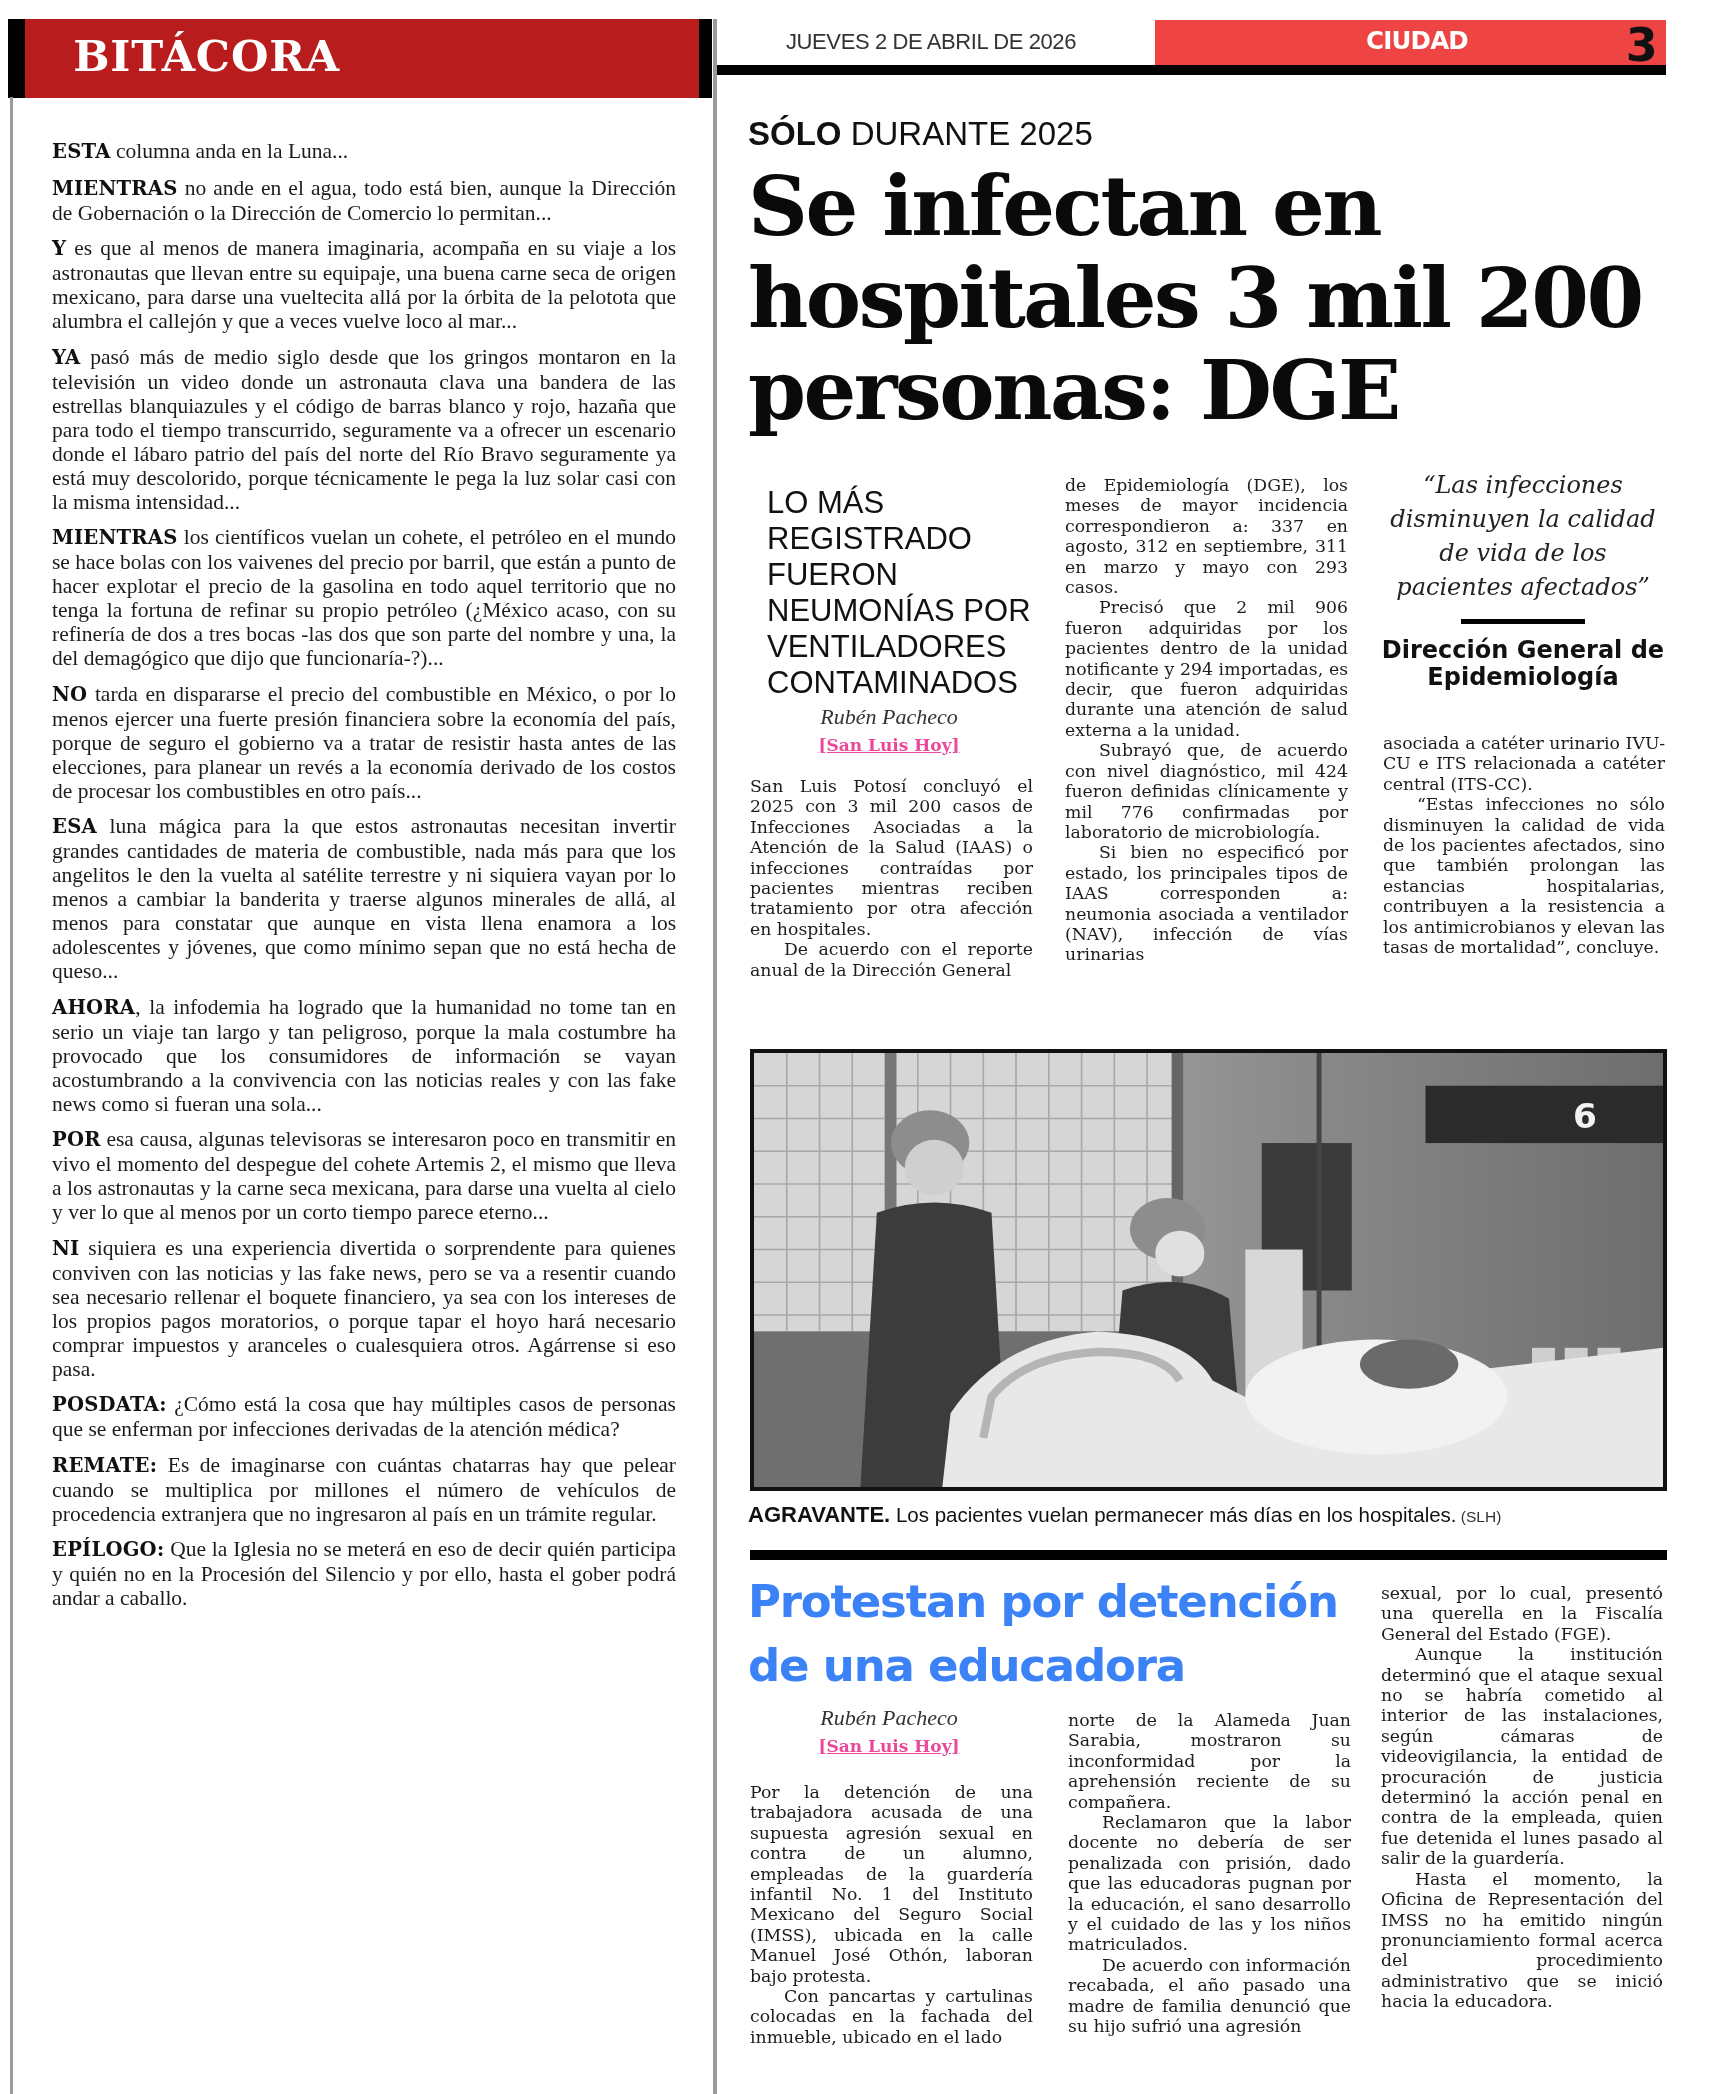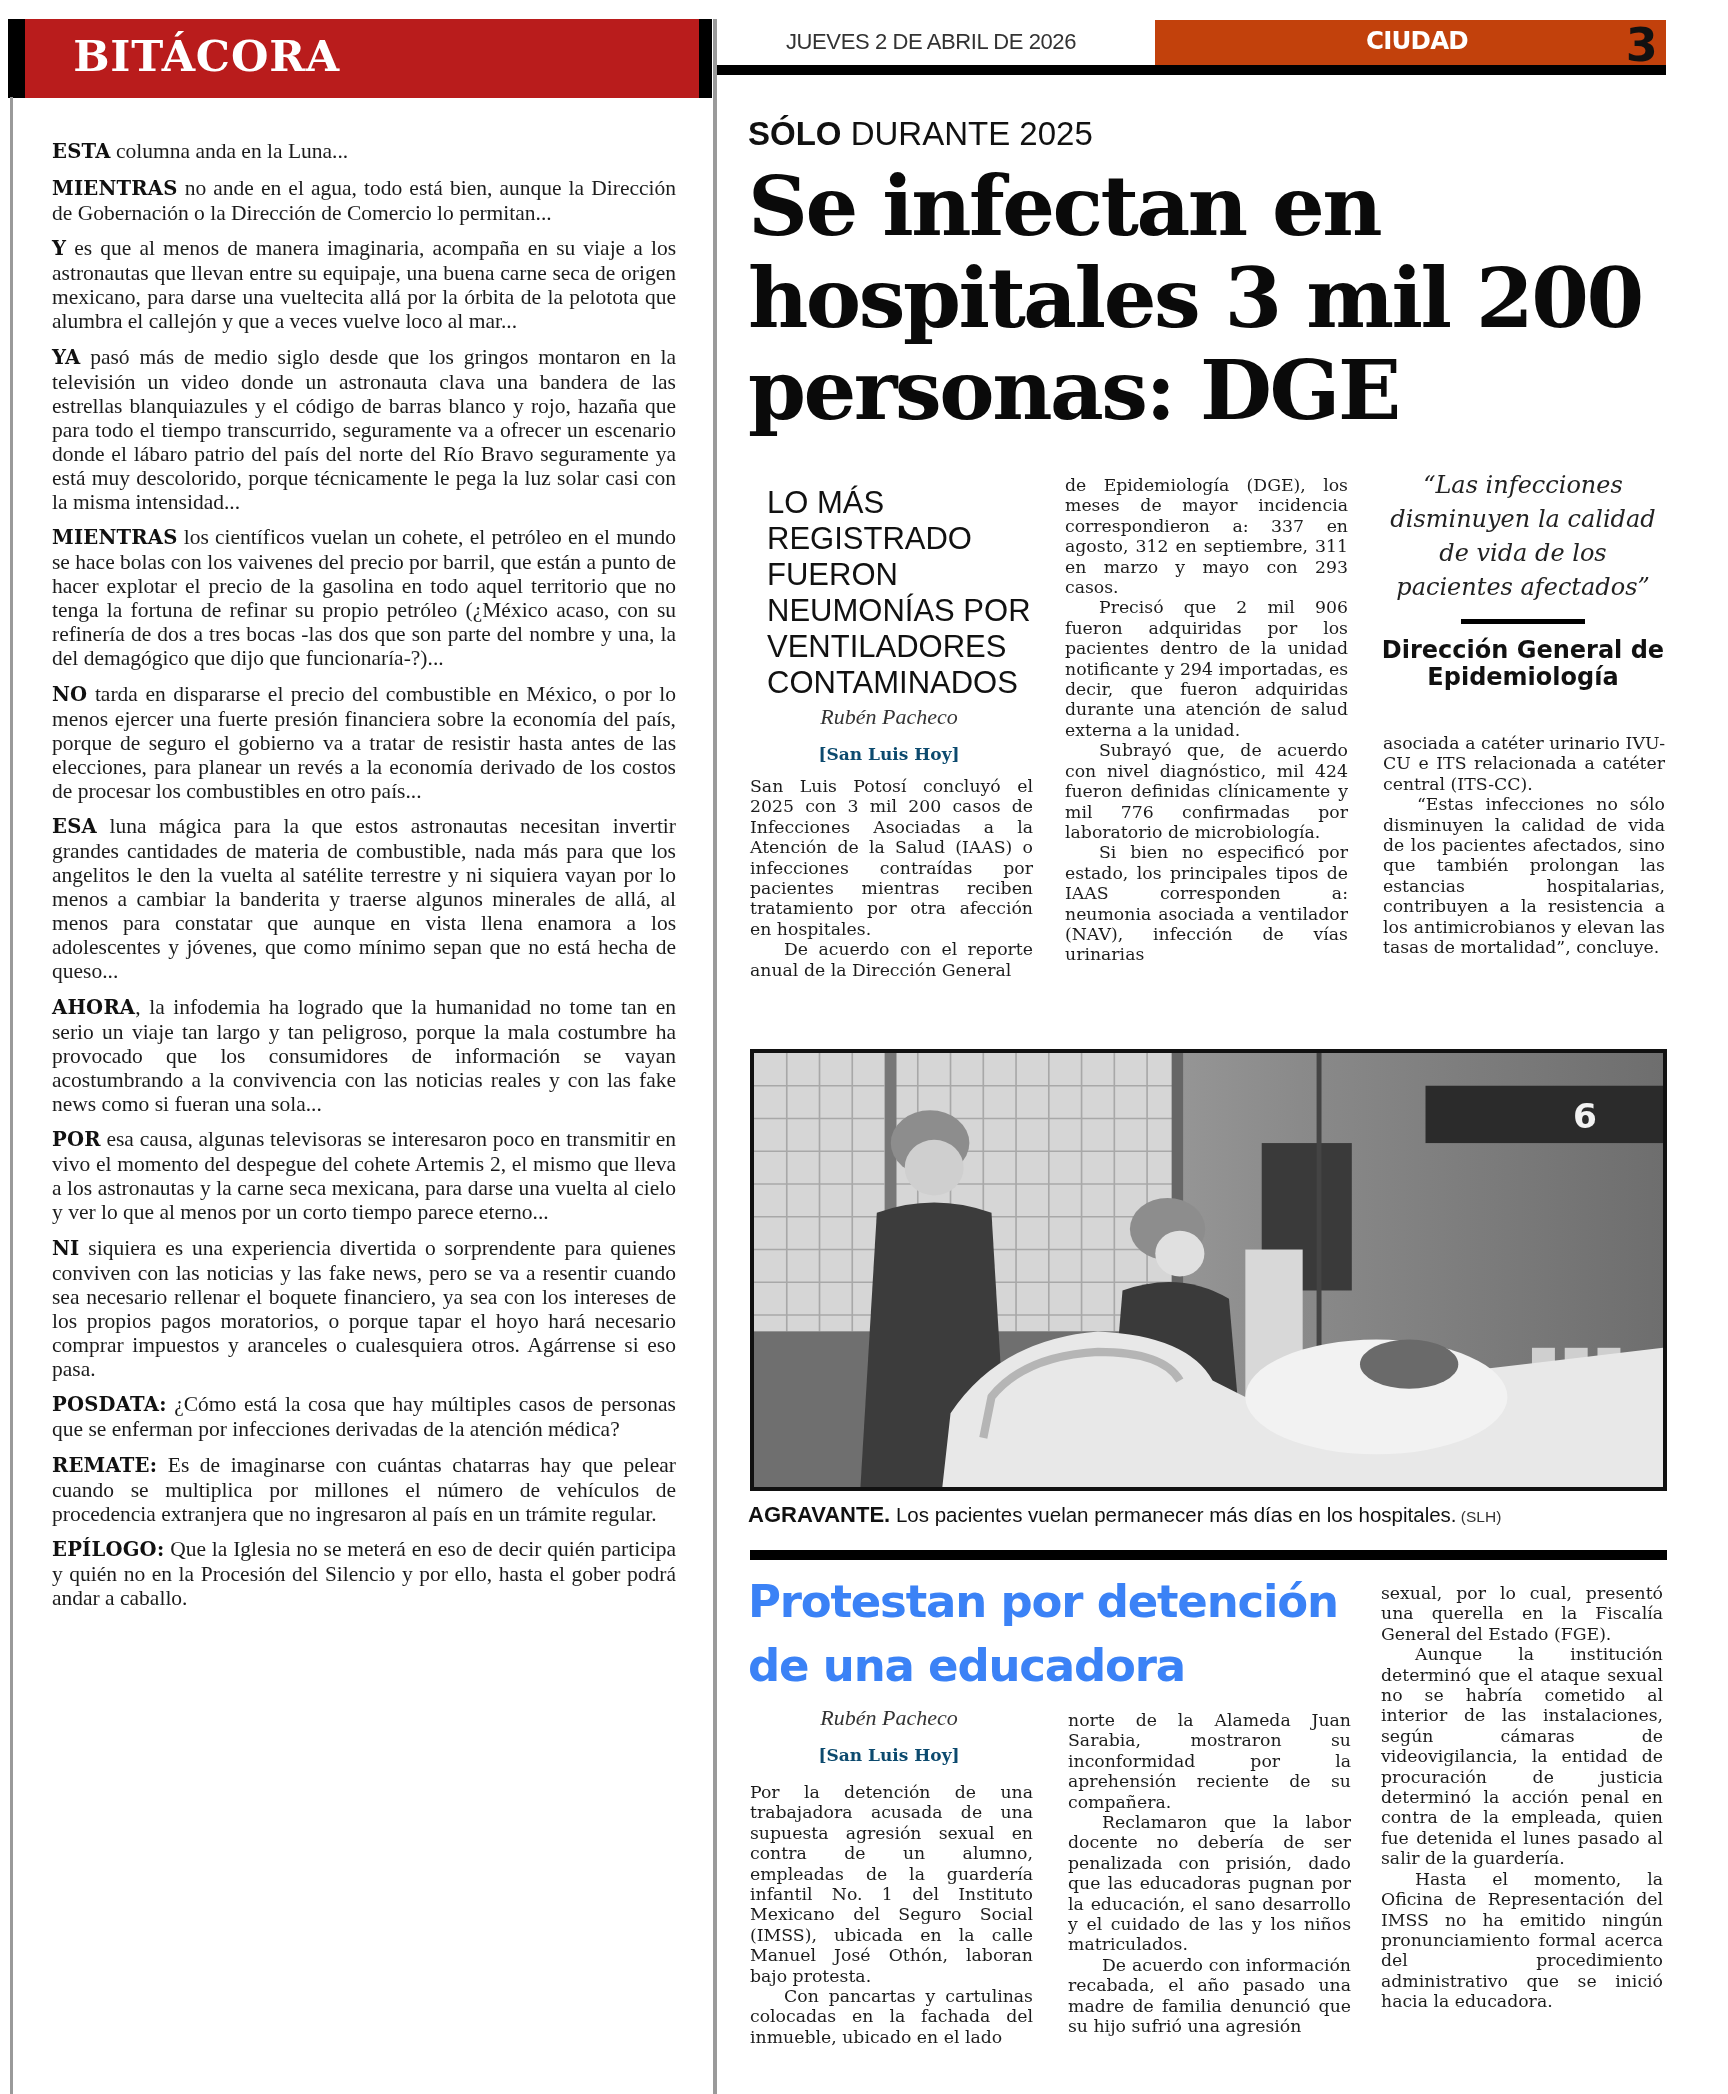--- a/index.html
+++ b/index.html
@@ -13,34 +13,34 @@
   #bit-left-rule { position:absolute; left:9.8px; top:97px; width:3.3px; height:1998px; background:#9a9a9a; }
   #col-divider { position:absolute; left:713px; top:19px; width:4.1px; height:2076px; background:#9a9a9a; }
 
   #bit-body { position:absolute; left:52px; top:139px; width:624px; font-family:"Liberation Serif", serif; font-size:21.5px; line-height:24px; text-align:justify; color:#1c1c1c; }
   #bit-body p { margin:0 0 11.5px 0; }
   #bit-body .lead { font-family:"DejaVu Serif", serif; font-weight:bold; font-size:19.6px; letter-spacing:0.2px; color:#111; }
 
   
   #date-strip { position:absolute; left:717px; top:19px; width:1011px; height:45px; }
   #date-text { position:absolute; left:69px; top:9.8px; font-family:"Liberation Sans", sans-serif; font-size:22px; color:#333; letter-spacing:-0.4px; }
-  #section-box { position:absolute; left:1155px; top:19.6px; width:511px; height:45px; background:#c2410c; }
+  #section-box { position:absolute; left:1155px; top:19.6px; width:511px; height:45px; background:#ef4444; }
   #section-label { position:absolute; left:211px; top:6.5px; font-family:"DejaVu Sans", sans-serif; font-weight:bold; font-size:24.5px; color:#ffffff; letter-spacing:-0.8px; }
   #page-number { position:absolute; right:8.2px; top:-1.6px; font-family:"DejaVu Sans", sans-serif; font-weight:bold; font-size:46px; color:#111; }
   #header-rule { position:absolute; left:717px; top:65px; width:949px; height:9.8px; background:#000; }
 
   
   #kicker { position:absolute; left:748px; top:115px; font-family:"Liberation Sans", sans-serif; font-size:33px; color:#111; }
   #kicker .strong { font-weight:bold; }
   #headline { position:absolute; left:748px; top:160px; width:966px; font-family:"DejaVu Serif", serif; font-weight:bold; font-size:83px; line-height:92px; color:#0a0a0a; letter-spacing:-2.5px; margin:0; }
 
   #subhead { position:absolute; left:750px; top:468px; width:278px; font-family:"Liberation Sans", sans-serif; font-size:31px; line-height:36px; color:#111; margin:17px; }
   .byline { text-align:center; }
   .byline .author { font-family:"Liberation Serif", serif; font-style:italic; font-size:22px; color:#333; display:block; }
-  .byline .outlet { font-family:"DejaVu Serif", serif; font-weight:bold; font-size:17px; color:#0c4a6e; display:block; margin-top:14px; }
+  .byline .outlet { font-family:"DejaVu Serif", serif; font-weight:bold; font-size:17px; color:#ec4899; display:block; margin-top:5px;text-decoration:underline; }
   #byline-1 { position:absolute; left:750px; top:704px; width:278px; }
 
   .body-col { position:absolute; font-family:"DejaVu Serif", serif; font-size:17.3px; line-height:20.4px; text-align:justify; color:#1c1c1c; }
   .body-col p { margin:0; text-indent:0; }
   .body-col p.ind { text-indent:34px; }
   #a1-col1 { left:750px; top:776px; width:283px; }
   #a1-col2 { left:1065px; top:475px; width:283px; }
   #a1-col3 { left:1383px; top:733px; width:282px; }
 
   #pullquote { position:absolute; left:1380px; top:468px; width:286px; text-align:center; }

